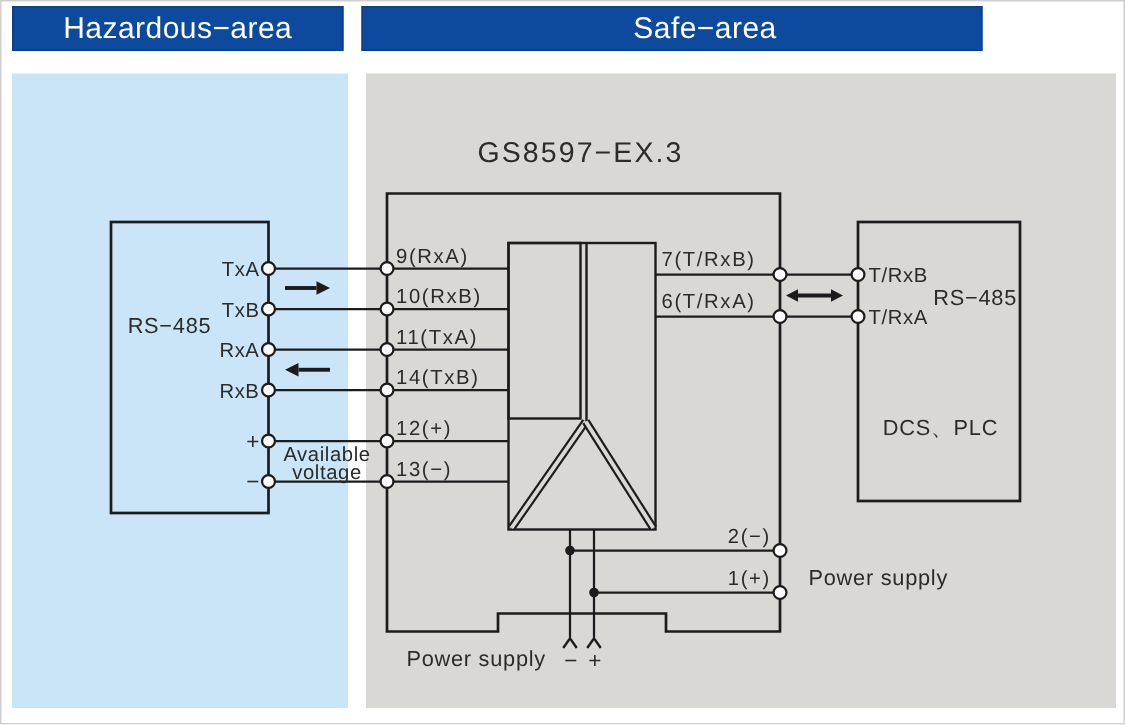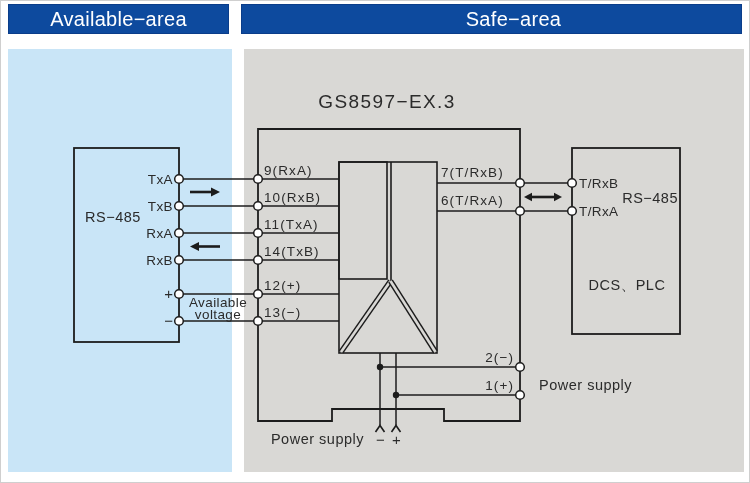--- a/index.html
+++ b/index.html
@@ -16,21 +16,21 @@
     background:#fff;border:1px solid #cfcfcf;overflow:hidden;
     font-family:"Liberation Sans",sans-serif;
   }
   .hdr{
     position:absolute;top:3px;height:30px;background:var(--header_bg);
     border:1px solid var(--header_border);box-sizing:border-box;
     color:#fff;font-size:20px;display:flex;align-items:center;justify-content:center;
     letter-spacing:0.3px;
   }
   .hdr-hazard{left:7px;width:221px;}
-  .hdr-safe{left:240px;width:501px;padding-left:44px;}
+  .hdr-safe{left:240px;width:414px;padding-left:44px;}
   .region{position:absolute;top:48px;height:423px;}
   .region-hazard{left:7px;width:224px;background:var(--hazardous_bg);}
   .region-safe{left:243px;width:500px;background:var(--safe_bg);}
   svg.diagram{position:absolute;left:0;top:0;}
   svg.diagram text{fill:var(--text);font-family:"Liberation Sans",sans-serif;}
   .box{fill:none;stroke:var(--line);stroke-width:1.8px;}
   .innerbox{fill:none;stroke:var(--line);stroke-width:1.6px;}
   .wire{stroke:var(--line);stroke-width:1.5px;fill:none;}
   .thin{stroke:var(--line);stroke-width:1.6px;fill:none;}
   .barrier-b{stroke:var(--line);stroke-width:5.5px;fill:none;}
@@ -45,21 +45,21 @@
   .t15{font-size:14.5px;letter-spacing:0.5px;}
   .t19{font-size:19px;letter-spacing:1.4px;}
   .tpm{font-size:15px;}
 </style>
 </head>
 <body>
 
 <div class="canvas">
 
   <div class="hdr hdr-hazard">
-    <span>Available−area</span>
+    <span>Hazardous−area</span>
   </div>
   <div class="hdr hdr-safe">
     <span>Safe−area</span>
   </div>
 
   <div class="region region-hazard"></div>
   <div class="region region-safe"></div>
 
   <svg class="diagram" width="750" height="483" viewBox="0 0 750 483">
 

